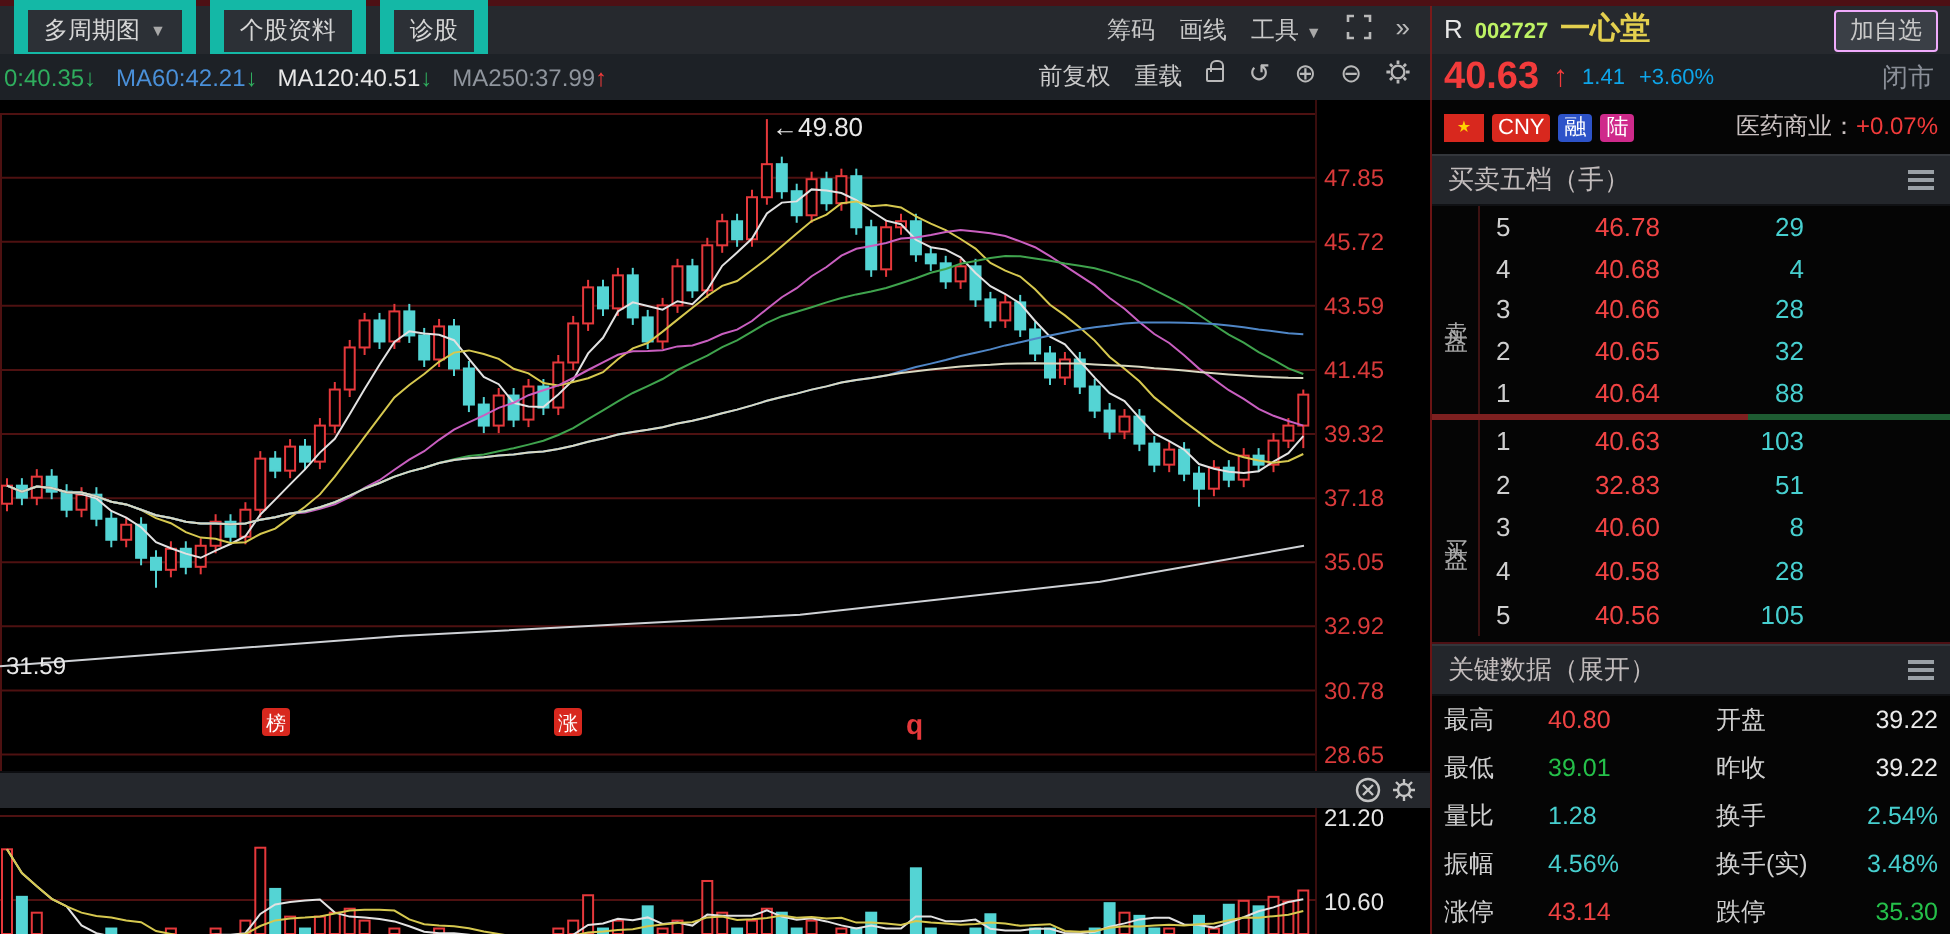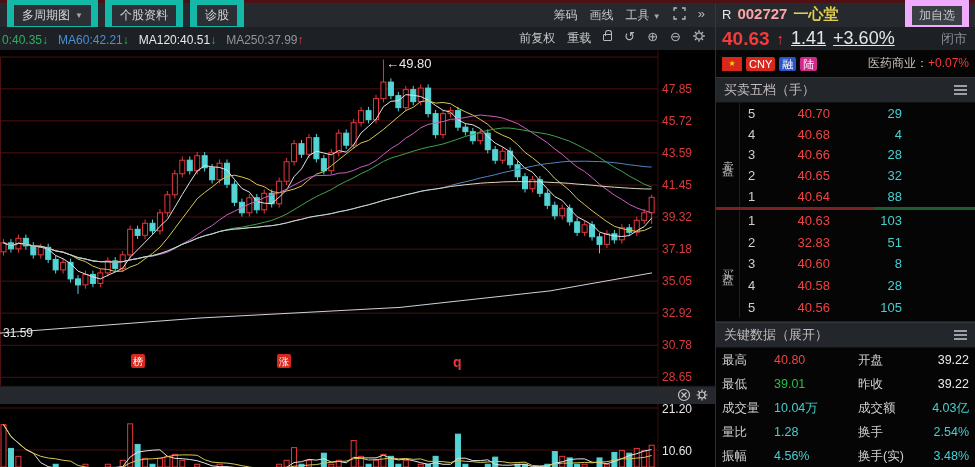--- a/index.html
+++ b/index.html
@@ -13,34 +13,34 @@
   #hrow2 { position:absolute; top:27px; left:0; width:975px; height:23px; background:#1d2126; display:flex; }
   .hleft { width:715px; display:flex; align-items:center; }
   .hright { width:260px; display:flex; align-items:center; border-left:1px solid #7a1a1a; background:inherit; }
   .tabbtn { margin-left:7px; padding:2px 8px; border:7px solid #14b8a6; background:#2c3036; color:#d6d6d6;
     font-size:12px; border-radius:2px; display:flex; align-items:center; gap:5px; white-space:nowrap; }
   .caret { font-size:8px; color:#a8a8a8; }
   .toolgrp { margin-left:auto; display:flex; align-items:flex-start; gap:12px; padding-right:10px; color:#c9c9c9; font-size:12px; }
   .toollink { cursor:default; white-space:nowrap; }
   .stockline { padding-left:6px; display:flex; align-items:baseline; gap:6px; flex:1; }
   .r-badge { color:#e8e8e8; font-size:13px; }
-  .code { color:#fca5a5; font-size:15px; font-weight:bold; }
+  .code { color:#bef264; font-size:11px; font-weight:bold; }
   .sname { color:#e3cf4e; font-size:15px; font-weight:bold; }
-  .addself { margin-left:auto; margin-right:6px; background:#3a3f46; border:7px solid #f0abfc; color:#c9c9c9;
+  .addself { margin-left:auto; margin-right:6px; background:#3a3f46; border:1px solid #f0abfc; color:#c9c9c9;
     font-size:12px; padding:1px 7px; border-radius:2px; white-space:nowrap; }
   .ma-item { font-size:12px; margin-left:10px; white-space:nowrap; }
   .ma-item:first-child { margin-left:2px; }
   .icnbtn { color:#b9b9b9; font-size:13px; line-height:1; }
   .lockicn { display:inline-block; width:9px; height:7px; border:1px solid #b9b9b9; border-radius:1px; position:relative; margin-top:4px;}
   .lockicn:before { content:""; position:absolute; left:1px; top:-5px; width:5px; height:5px;
     border:1px solid #b9b9b9; border-bottom:none; border-radius:3px 3px 0 0; }
   .quote { display:flex; align-items:center; gap:7px; padding-left:6px; flex:1; }
   .qprice { color:#f23b3b; font-size:19px; font-weight:bold; }
   .qarrow { color:#f23b3b; font-size:15px; font-weight:bold; }
-  .qchg { color:#e5e5e5; font-size:18px;text-decoration:underline; }
+  .qchg { color:#0ea5e9; font-size:11px; }
   .qstatus { margin-left:auto; margin-right:8px; color:#8a8f98; font-size:13px; }
 
   
   #chartwrap { position:absolute; top:50px; left:0; width:715px; height:417px; background:#000; }
 
   
   #rpanel { position:absolute; top:50px; left:715px; width:260px; height:417px; background:#050505;
     border-left:1px solid #6b1414; display:flex; flex-direction:column; }
   #badges { height:27px; display:flex; align-items:center; padding:0 6px; gap:4px; }
   .flag { width:20px; height:14px; background:#d8281e; color:#ffd200; font-size:8px; line-height:14px; text-align:center; }
@@ -465,21 +465,21 @@
           <span></span>
           <span></span>
         </span>
     </div>
 
     <div class="lvlblock" id="selrows">
       <div class="vlabel">卖盘</div>
       <div class="lvlrows" id="sellList">
           <div class="lvlrow">
             <span class="lvl-n">5</span>
-            <span class="lvl-p">40.70</span>
+            <span class="lvl-p">46.78</span>
             <span class="lvl-v">29</span>
           </div>
           <div class="lvlrow">
             <span class="lvl-n">4</span>
             <span class="lvl-p">40.68</span>
             <span class="lvl-v">4</span>
           </div>
           <div class="lvlrow">
             <span class="lvl-n">3</span>
             <span class="lvl-p">40.66</span>
@@ -551,26 +551,20 @@
           <span class="kd-l kd-l2">开盘</span>
           <span class="kd-v2 c-white">39.22</span>
         </div>
         <div class="kdrow">
           <span class="kd-l kd-l1">最低</span>
           <span class="kd-v1 c-green">39.01</span>
           <span class="kd-l kd-l2">昨收</span>
           <span class="kd-v2 c-white">39.22</span>
         </div>
         <div class="kdrow">
-          <span class="kd-l kd-l1">成交量</span>
-          <span class="kd-v1 c-cyan">10.04万</span>
-          <span class="kd-l kd-l2">成交额</span>
-          <span class="kd-v2 c-cyan">4.03亿</span>
-        </div>
-        <div class="kdrow">
           <span class="kd-l kd-l1">量比</span>
           <span class="kd-v1 c-cyan">1.28</span>
           <span class="kd-l kd-l2">换手</span>
           <span class="kd-v2 c-cyan">2.54%</span>
         </div>
         <div class="kdrow">
           <span class="kd-l kd-l1">振幅</span>
           <span class="kd-v1 c-cyan">4.56%</span>
           <span class="kd-l kd-l2">换手(实)</span>
           <span class="kd-v2 c-cyan">3.48%</span>

